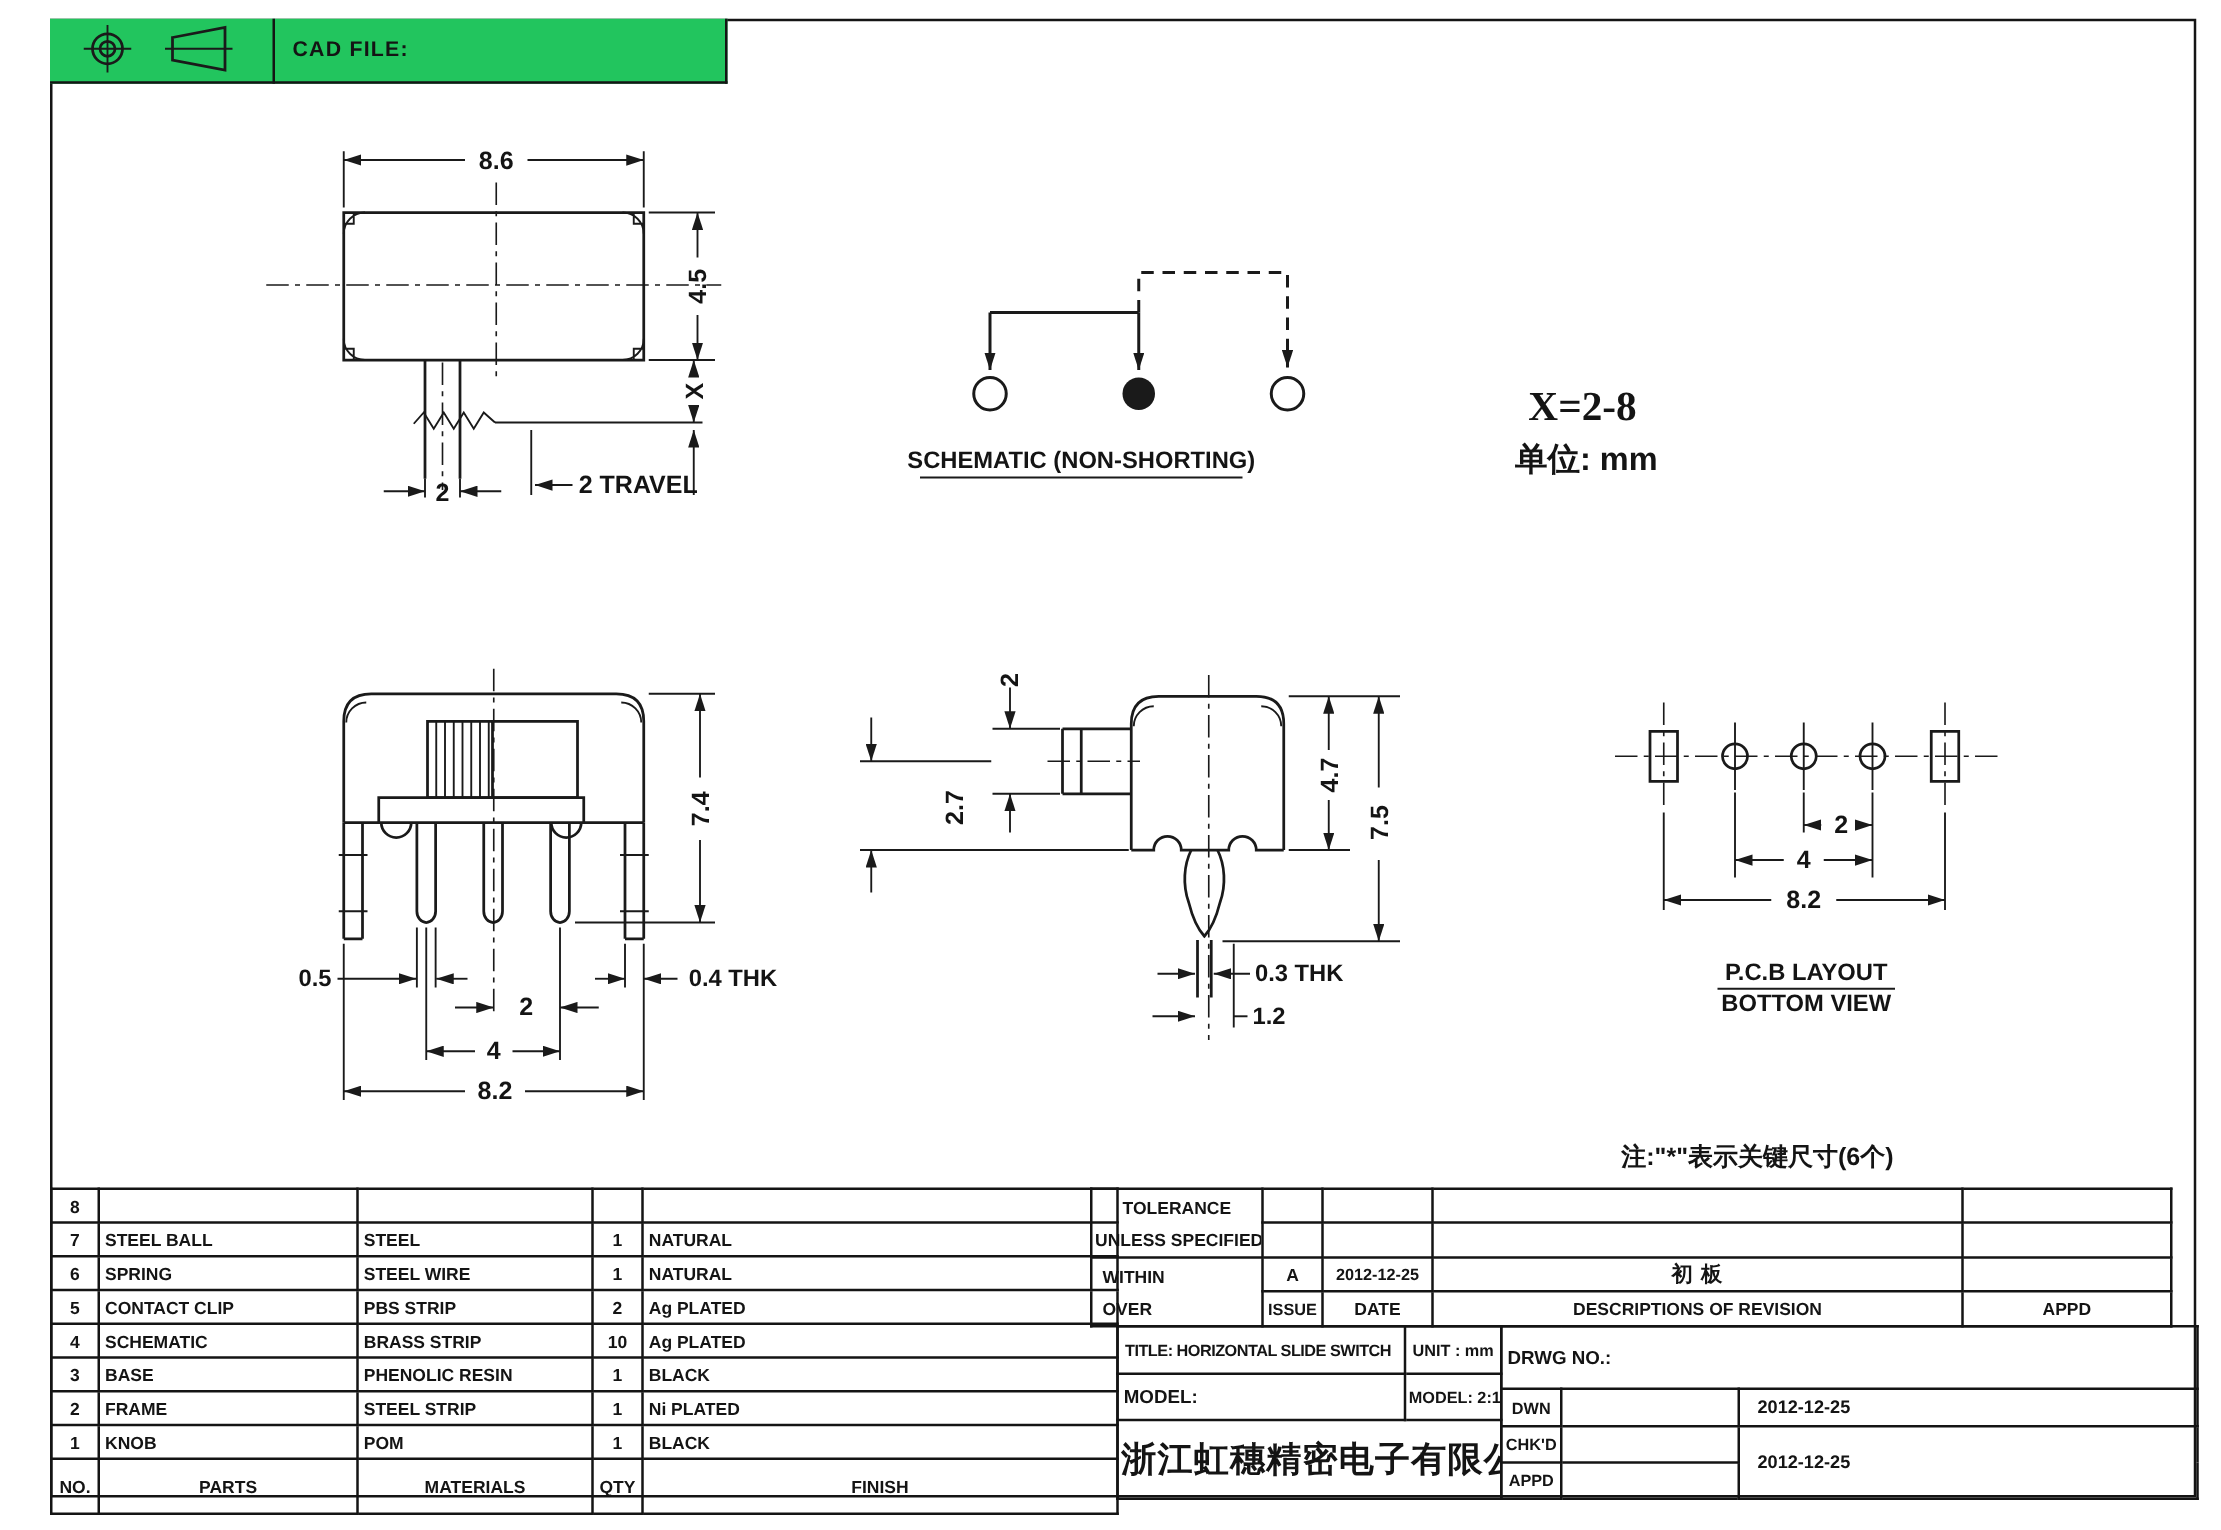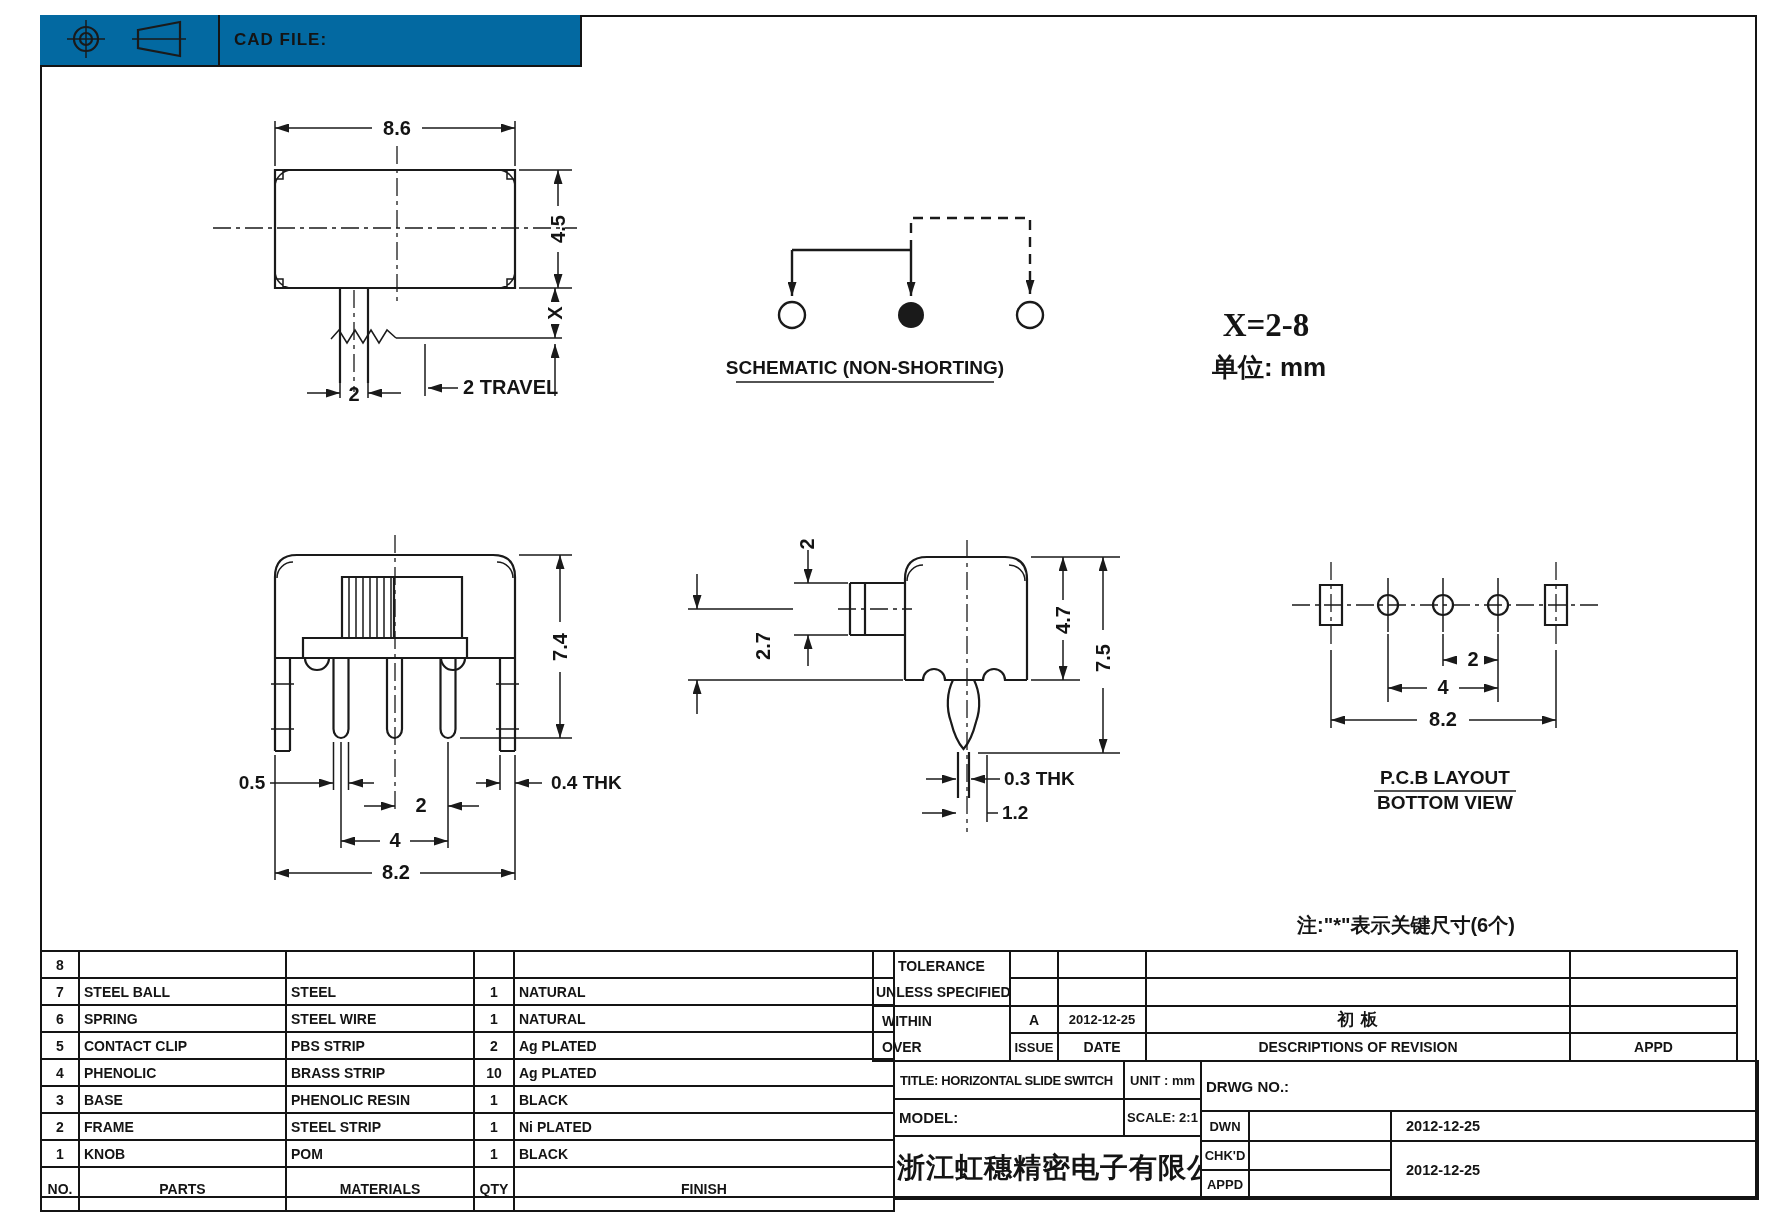--- a/index.html
+++ b/index.html
@@ -1,18 +1,18 @@
 <!DOCTYPE html>
 <html><head>
 <meta charset="utf-8">
 <style>
   html,body{margin:0;padding:0;background:#ffffff;}
   body{width:1777px;height:1224px;position:relative;font-family:"Liberation Sans",sans-serif;color:#141414;}
   .sheet-border{position:absolute;left:40px;top:15px;width:1717px;height:1183px;border:2.5px solid #141414;box-sizing:border-box;}
-  .hdr-cell{position:absolute;box-sizing:border-box;border-right:2.5px solid #141414;border-bottom:2.5px solid #141414;background:#0369a1;}
+  .hdr-cell{position:absolute;box-sizing:border-box;border-right:2.5px solid #141414;border-bottom:2.5px solid #141414;background:#22c55e;}
   .cad-label{font-weight:bold;font-size:17px;line-height:49px;padding-left:14px;letter-spacing:1px;}
   svg{position:absolute;left:0;top:0;}
   svg text{fill:#141414;font-family:"Liberation Sans",sans-serif;font-weight:bold;}
   .o{fill:none;stroke:#1a1a1a;stroke-width:2.2px;}
   .t{fill:none;stroke:#1a1a1a;stroke-width:2.4px;}
   .d{fill:none;stroke:#1a1a1a;stroke-width:1.5px;}
   .cl{fill:none;stroke:#1a1a1a;stroke-width:1.3px;stroke-dasharray:18 5 4 5;}
   .dim{font-size:20px;}
   .dim-s{font-size:19px;}
   .cap{font-size:19px;}
@@ -248,21 +248,21 @@
   </tr>
   <tr style="height:27px">
     <td class="ctr">5</td>
     <td class="pl">CONTACT CLIP</td>
     <td class="pl">PBS STRIP</td>
     <td class="ctr">2</td>
     <td class="pl">Ag PLATED</td>
   </tr>
   <tr style="height:27px">
     <td class="ctr">4</td>
-    <td class="pl">PHENOLIC</td>
+    <td class="pl">SCHEMATIC</td>
     <td class="pl">BRASS STRIP</td>
     <td class="ctr">10</td>
     <td class="pl">Ag PLATED</td>
   </tr>
   <tr style="height:27px">
     <td class="ctr">3</td>
     <td class="pl">BASE</td>
     <td class="pl">PHENOLIC RESIN</td>
     <td class="ctr">1</td>
     <td class="pl">BLACK</td>
@@ -340,21 +340,21 @@
       <col style="width:230px">
       <col style="width:77px">
     </colgroup>
   <tbody>
       <tr style="height:38px">
     <td class="title-cell" style="font-weight:bold;">TITLE: HORIZONTAL SLIDE SWITCH</td>
     <td class="ctr small-cell">UNIT : mm</td>
   </tr>
   <tr style="height:37px">
     <td class="pl" style="font-size:15px;">MODEL:</td>
-    <td class="ctr small-cell">SCALE: 2:1</td>
+    <td class="ctr small-cell">MODEL: 2:1</td>
   </tr>
   <tr style="height:63px">
     <td colspan="2" class="company-cell">浙江虹穗精密电子有限公司</td>
   </tr>
 </tbody>
   </table>
 
 <table style="left:1200px;top:1060px;width:557px;height:138px;">
   <colgroup>
       <col style="width:48px">

